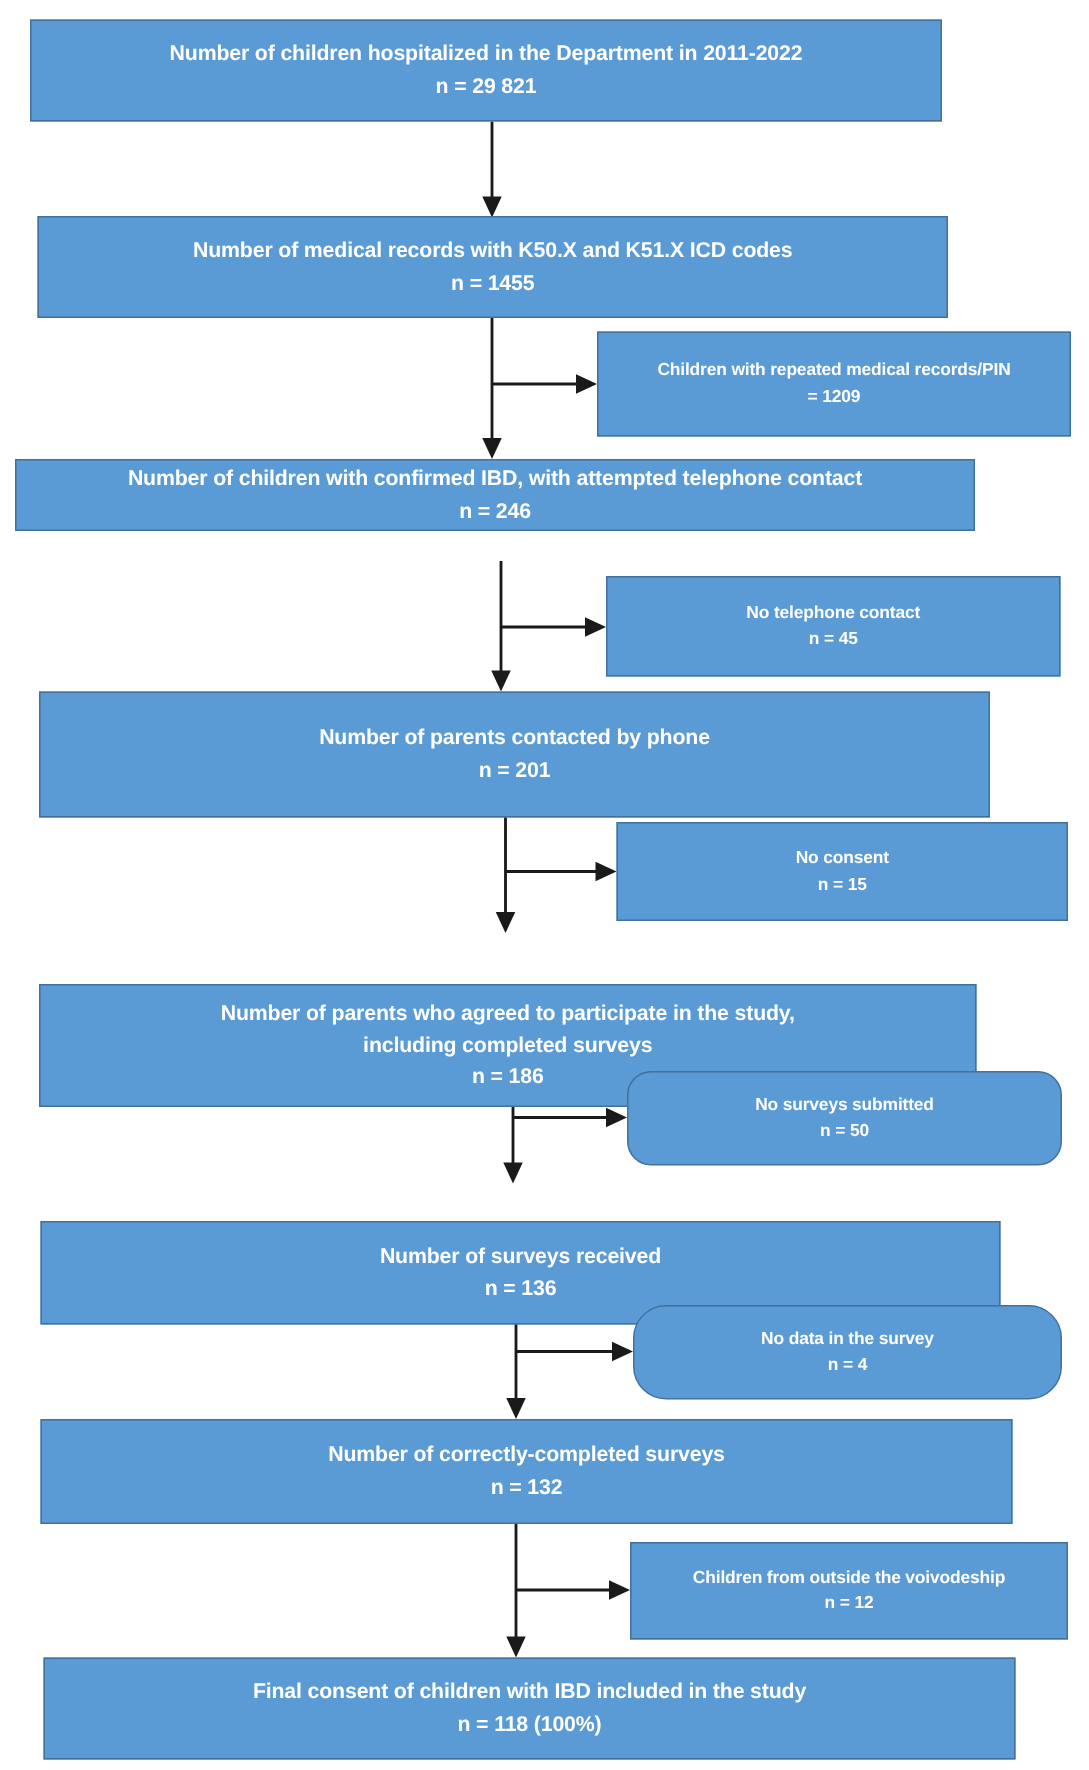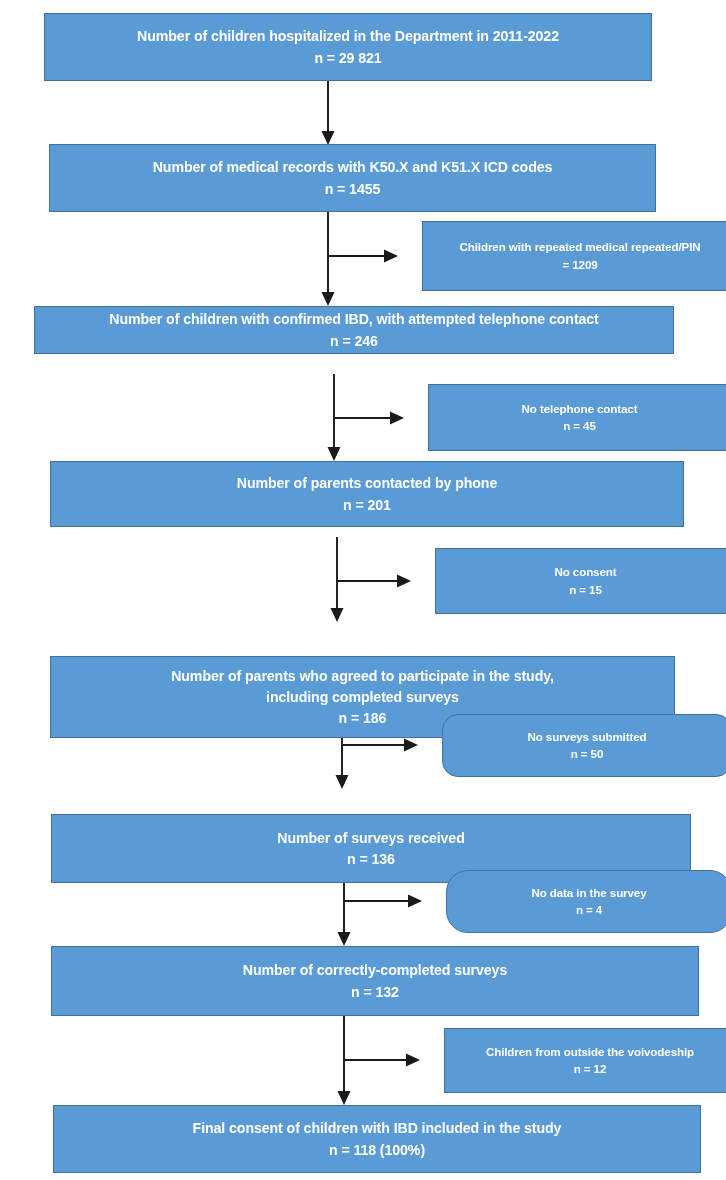--- a/index.html
+++ b/index.html
@@ -25,21 +25,20 @@
     border: 1.2px solid #41719C;
     color: #ffffff;
     display: flex;
     flex-direction: column;
     align-items: center;
     justify-content: center;
     text-align: center;
     line-height: 1.42;
     padding: 2px 6px;
     letter-spacing: -0.1px;
-    margin-left: 24px;
   }
   .node.main {
     font-size: 14.2px;
     font-weight: bold;
   }
   .node.side {
     font-size: 11.6px;
     font-weight: bold;
   }
   .node .line {
@@ -145,21 +144,21 @@
   <div class="node main" style="left:25px; top:144px; width:607px; height:68px;">
     <span class="line">Number of medical records with K50.X and K51.X ICD codes</span>
     <span class="line">n = 1455</span>
   </div>
 
   <div class="node main" style="left:10px; top:306px; width:640px; height:48px;">
     <span class="line">Number of children with confirmed IBD, with attempted telephone contact</span>
     <span class="line">n = 246</span>
   </div>
 
-  <div class="node main" style="left:26px; top:461px; width:634px; height:66px;">
+  <div class="node main" style="left:26px; top:461px; width:634px; height:84px;">
     <span class="line">Number of parents contacted by phone</span>
     <span class="line">n = 201</span>
   </div>
 
   <div class="node main" style="left:26px; top:656px; width:625px; height:82px;">
     <span class="line">Number of parents who agreed to participate in the study,</span>
     <span class="line">including completed surveys</span>
     <span class="line">n = 186</span>
   </div>
 
@@ -172,21 +171,21 @@
     <span class="line">Number of correctly-completed surveys</span>
     <span class="line">n = 132</span>
   </div>
 
   <div class="node main" style="left:29px; top:1105px; width:648px; height:68px;">
     <span class="line">Final consent of children with IBD included in the study</span>
     <span class="line">n = 118 (100%)</span>
   </div>
 
   <div class="node side" style="left:398px; top:221px; width:316px; height:70px;">
-    <span class="line">Children with repeated medical repeated/PIN</span>
+    <span class="line">Children with repeated medical records/PIN</span>
     <span class="line">= 1209</span>
   </div>
 
   <div class="node side" style="left:404px; top:384px; width:303px; height:67px;">
     <span class="line">No telephone contact</span>
     <span class="line">n = 45</span>
   </div>
 
   <div class="node side" style="left:411px; top:548px; width:301px; height:66px;">
     <span class="line">No consent</span>

